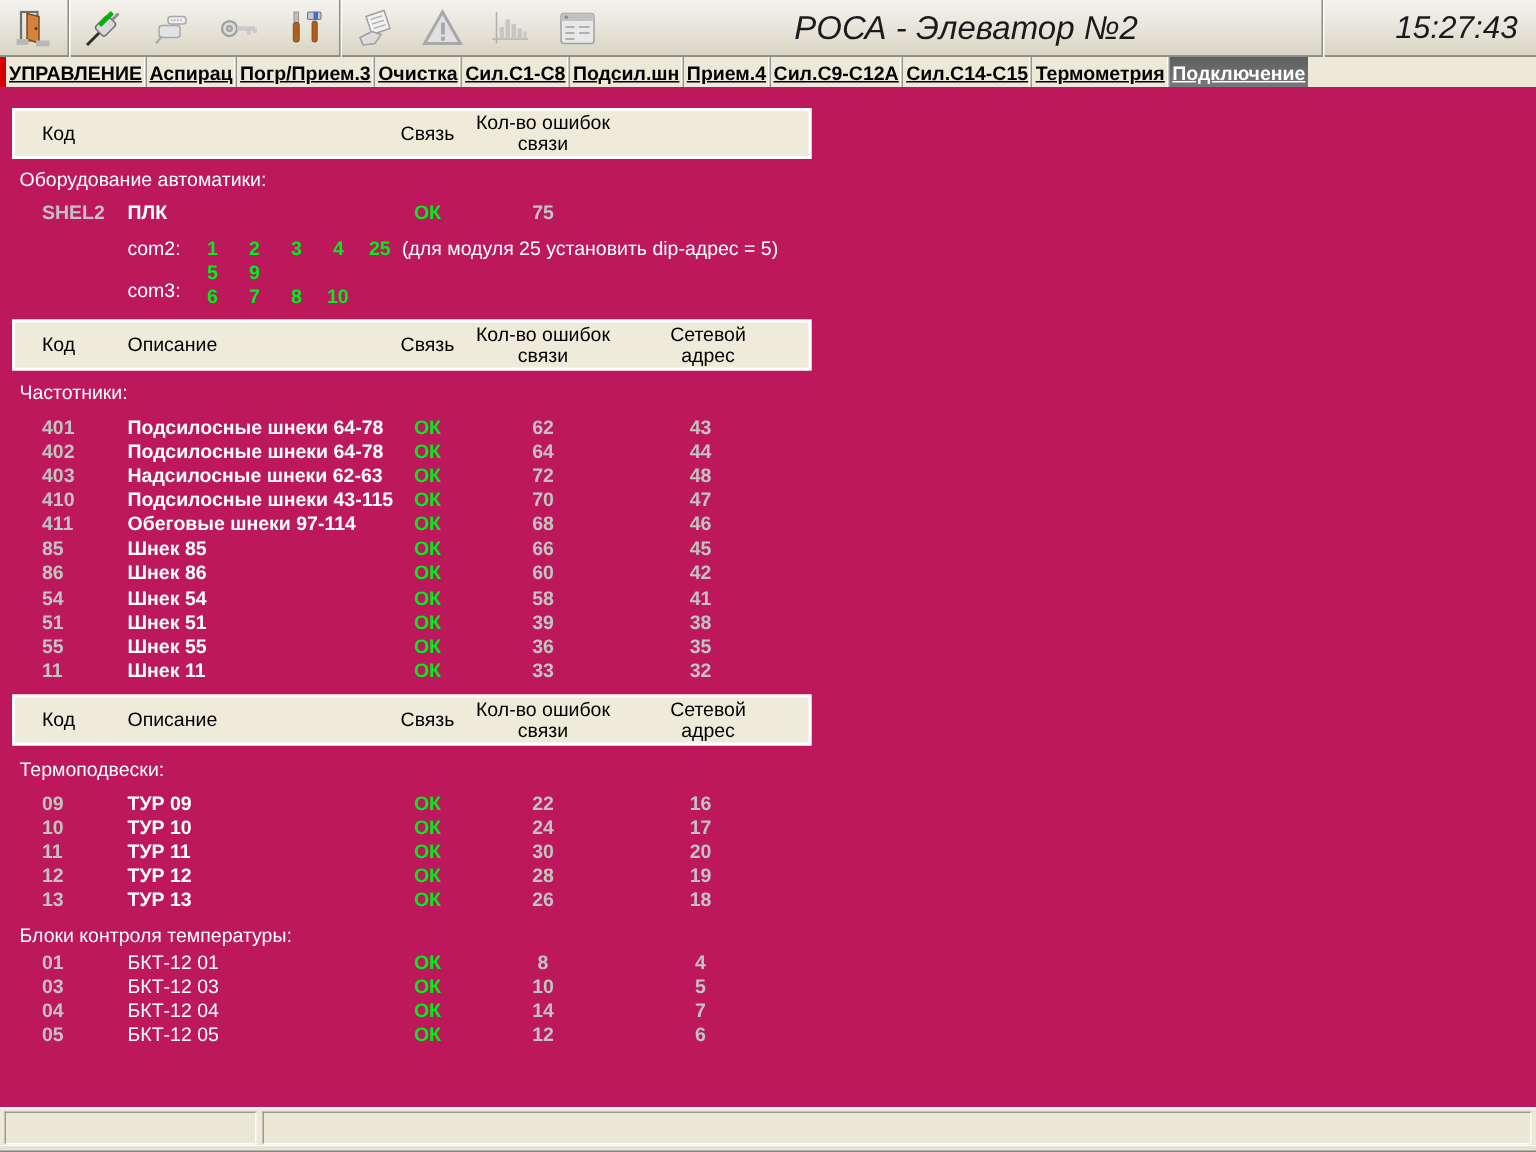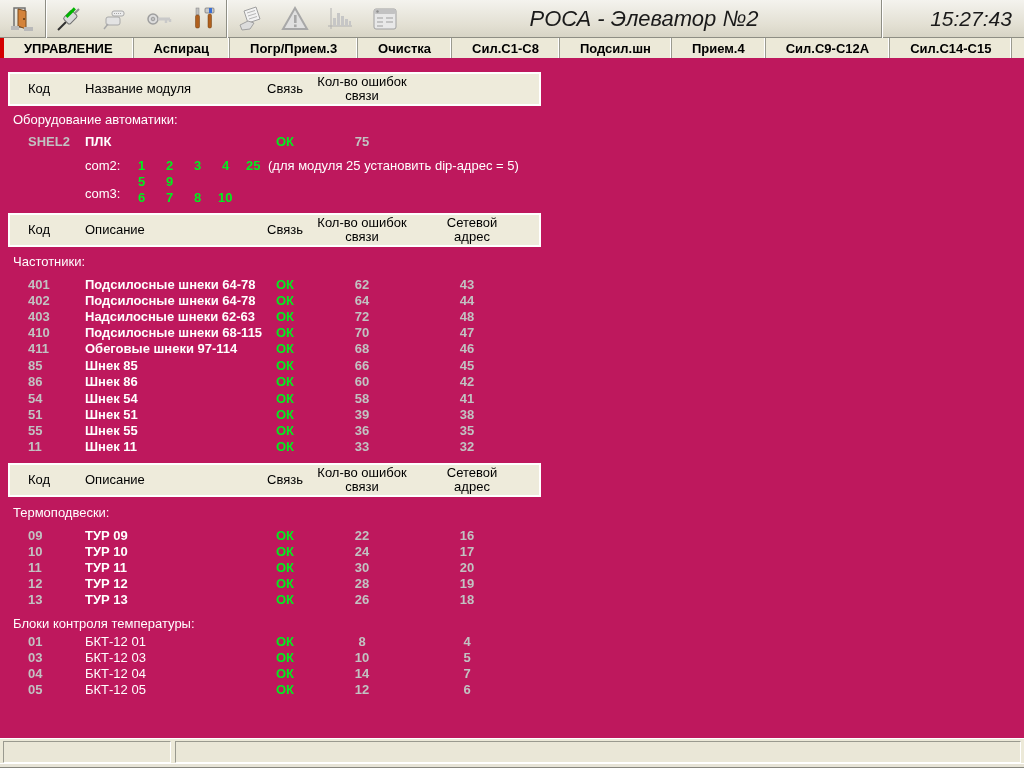--- a/index.html
+++ b/index.html
@@ -13,23 +13,23 @@
   .tb-sep { width:1px; height:38px; background:#8e8e84; box-shadow:1px 0 0 #ffffff; flex:none; }
   .tb-btn { width:45px; height:38px; display:flex; align-items:center; justify-content:center; flex:none; }
   .tb-btn svg { width:28px; height:28px; }
   .tb-title { flex:1; text-align:center; font-style:italic; font-size:22px; color:#1a1a1a; }
   .tb-clock { width:106px; text-align:center; font-style:italic; font-size:21px; color:#1a1a1a; flex:none;margin-left:36px; }
 
   
   .tabbar { position:absolute; top:38px; left:0; width:1024px; height:20px;
     background:#ece9d8; display:flex; align-items:stretch; }
   .tab-redmark { width:4px; background:#d40000; flex:none; }
-  .tab { padding:0 20px; display:flex; align-items:center; font-size:13px; font-weight:bold;
+  .tab { padding:0 2px; display:flex; align-items:center; font-size:13px; font-weight:bold;
     color:#000; white-space:nowrap; border-right:1px solid #9a9a8f; box-shadow:inset -1px 0 0 #ffffff;
-    cursor:default; }
+    cursor:default;text-decoration:underline; }
   .tab.active { background:linear-gradient(#5f5f5f,#787878); color:#ffffff; border-right:none; box-shadow:none; }
   .tab-fill { flex:1; }
 
   
   .content { position:absolute; top:58px; left:0; width:1024px; height:680px;
     background:#be185d; font-size:13px; }
 
   .hdrbox { position:absolute; left:8px; width:533px; height:34px;
     background:#eeebdb; border:2px solid #ffffff; }
   .hcell { position:absolute; top:0; height:30px; display:flex; align-items:center;
@@ -174,21 +174,20 @@
   <div class="tab">Сил.С14-С15</div>
   <div class="tab">Термометрия</div>
   <div class="tab active">Подключение</div>
   <div class="tab-fill"></div>
 </div>
 
 <div class="content">
 
   <div class="hdrbox" style="top:14px;">
     <div class="hcell h-code">Код</div>
-    <div class="hcell h-desc">Название модуля</div>
     <div class="hcell h-link ctr">Связь</div>
     <div class="hcell h-err ctr">
         <span>Кол-во ошибок связи</span>
       </div>
   </div>
 
   <div class="secline" style="top:54px;">Оборудование автоматики:</div>
 
   <div class="trow" style="top:76px;">
     <span class="c c-code">SHEL2</span>
@@ -248,21 +247,21 @@
     </div>
     <div class="trow" style="top:251px;">
       <span class="c c-code">403</span>
       <span class="c c-desc">Надсилосные шнеки 62-63</span>
       <span class="c c-link">ОК</span>
       <span class="c c-err">72</span>
       <span class="c c-addr">48</span>
     </div>
     <div class="trow" style="top:267px;">
       <span class="c c-code">410</span>
-      <span class="c c-desc">Подсилосные шнеки 68-115</span>
+      <span class="c c-desc">Подсилосные шнеки 43-115</span>
       <span class="c c-link">ОК</span>
       <span class="c c-err">70</span>
       <span class="c c-addr">47</span>
     </div>
     <div class="trow" style="top:283px;">
       <span class="c c-code">411</span>
       <span class="c c-desc">Обеговые шнеки 97-114</span>
       <span class="c c-link">ОК</span>
       <span class="c c-err">68</span>
       <span class="c c-addr">46</span>

